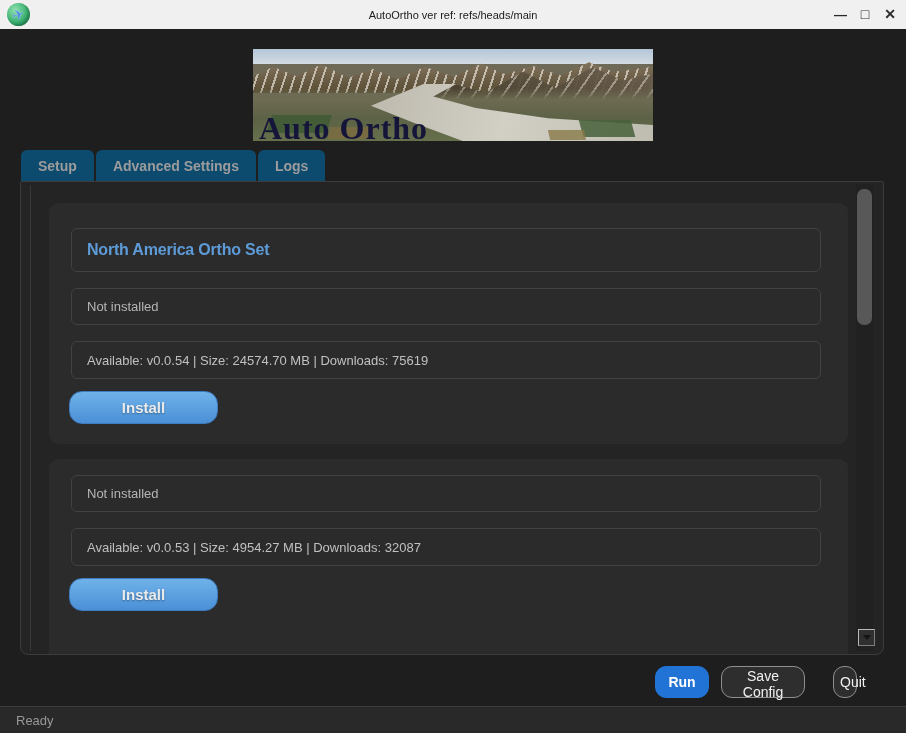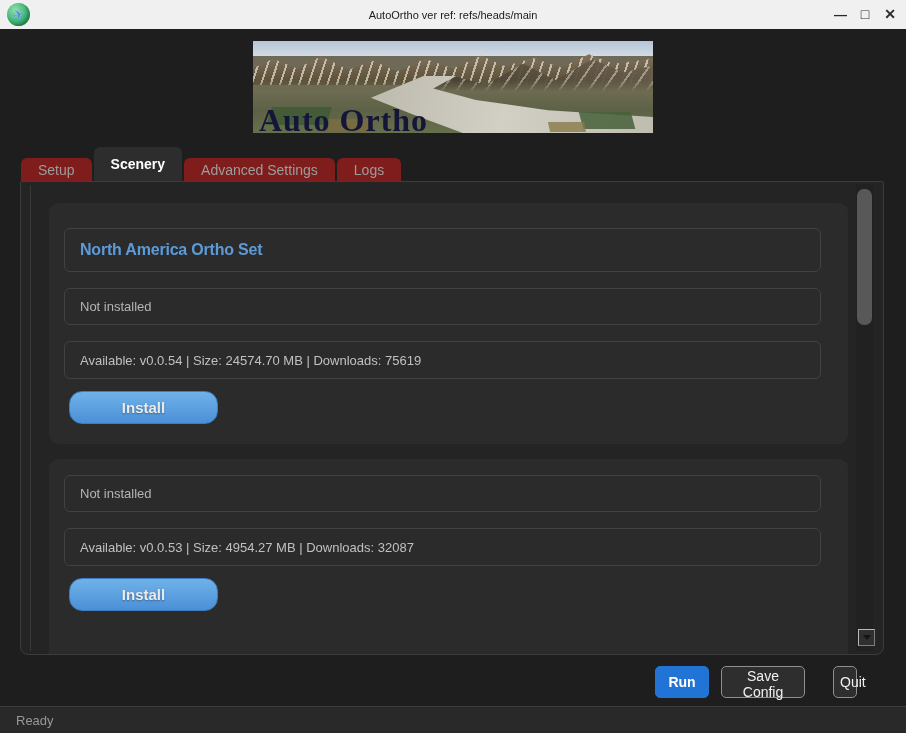--- a/index.html
+++ b/index.html
@@ -17,21 +17,21 @@
   .app-icon .plane{color:#4d8fe0;font-size:15px;line-height:1;transform:rotate(-18deg);
     text-shadow:0 0 1px #fff;}
   .titlebar-title{font-size:11px;color:#1b1b1b;}
   .win-controls{position:absolute;right:9px;top:0;height:29px;display:flex;align-items:center;gap:11px;}
   .win-btn{color:#2a2a2a;font-size:13px;line-height:29px;cursor:default;width:14px;text-align:center;}
   .win-btn.min{font-weight:bold;letter-spacing:-1px;}
   .win-btn.max{font-size:14px;}
   .win-btn.close{font-size:14px;font-weight:bold;}
 
   
-  .banner{position:absolute;left:253px;top:41px;width:400px;height:92px;overflow:hidden;background:#6f6a58;}
+  .banner{position:absolute;left:253px;top:49px;width:400px;height:92px;overflow:hidden;background:#6f6a58;}
   .b-sky{position:absolute;left:0;top:0;width:100%;height:16%;
     background:linear-gradient(180deg,#b4c5d8,#d3dbe2);}
   .b-far{position:absolute;left:0;top:8%;width:100%;height:40%;
     background:
       repeating-linear-gradient(108deg,rgba(238,233,222,.65) 0 2px,rgba(0,0,0,0) 2px 9px),
       linear-gradient(180deg,#8a7a64,#584c33);
     clip-path:polygon(0 55%,5% 28%,11% 55%,17% 22%,24% 58%,30% 34%,36% 62%,43% 28%,50% 55%,57% 20%,63% 48%,70% 26%,77% 52%,84% 16%,90% 42%,100% 28%,100% 100%,0 100%);}
   .b-big{position:absolute;right:0;top:16%;width:58%;height:48%;opacity:.95;
     background:
       repeating-linear-gradient(125deg,rgba(225,218,205,.5) 0 2px,rgba(0,0,0,0) 2px 12px),
@@ -45,54 +45,54 @@
   .b-field{position:absolute;}
   .b-f1{left:4%;bottom:8%;width:15%;height:20%;background:#3e5a35;transform:skewX(-18deg);opacity:.85;}
   .b-f2{left:19%;bottom:2%;width:11%;height:13%;background:#7c6b40;transform:skewX(-14deg);opacity:.8;}
   .b-f3{right:5%;bottom:5%;width:13%;height:18%;background:#46603a;transform:skewX(15deg);opacity:.85;}
   .b-f4{right:17%;bottom:1%;width:9%;height:11%;background:#8a7a4a;transform:skewX(12deg);opacity:.8;}
   .banner-title{position:absolute;left:6px;bottom:-6px;font-family:"Liberation Serif",serif;
     font-weight:bold;font-size:32px;color:#15153a;letter-spacing:1px;}
 
   
   .tabs{position:absolute;left:21px;top:147px;height:34px;display:flex;gap:2px;align-items:flex-end;}
-  .tab{height:23px;background:#7f1d1d;border-radius:6px 6px 0 0;color:#9c9c9c;font-size:14px;
-    display:flex;align-items:center;justify-content:center;padding:0 17px;cursor:default;box-sizing:border-box;}
+  .tab{height:31px;background:#0c4a6e;border-radius:6px 6px 0 0;color:#9c9c9c;font-size:14px;
+    display:flex;align-items:center;justify-content:center;padding:0 17px;cursor:default;box-sizing:border-box;font-weight:bold;}
   .tab.active{height:34px;background:#2d2d2d;color:#ffffff;font-weight:bold;}
 
   
   .panel{position:absolute;left:20px;top:181px;width:864px;height:474px;box-sizing:border-box;
     background:#242424;border:1px solid #3c3c3c;border-radius:2px 2px 8px 8px;overflow:hidden;}
   .viewport-edge{position:absolute;left:9px;top:3px;height:466px;width:0;border-left:1px solid #383838;}
 
   .card{position:absolute;left:28px;width:799px;background:#2b2b2b;border-radius:9px;box-sizing:border-box;}
   .card-1{top:21px;height:241px;}
   .card-2{top:277px;height:250px;}
-  .card-box{margin-left:15px;margin-right:27px;border:1px solid #424242;border-radius:6px;
+  .card-box{margin-left:22px;margin-right:27px;border:1px solid #424242;border-radius:6px;
     background:#2b2b2b;display:flex;align-items:center;padding:0 15px;box-sizing:border-box;}
   .title-box{margin-top:25px;height:44px;}
   .title-box .t{font-size:16px;font-weight:bold;color:#5d9bd8;letter-spacing:-0.2px;}
   .status-box{margin-top:16px;height:37px;font-size:13px;color:#b5b5b5;}
   .info-box{margin-top:16px;height:38px;font-size:13px;color:#c0c0c0;}
   .install-btn{display:block;margin:12px 0 0 20px;width:149px;height:33px;
     background:linear-gradient(180deg,#6fb2e9,#4b90d7);border:1px solid #3c7cbf;border-radius:13px;
     color:#ebebeb;font-weight:bold;font-size:15px;font-family:"Liberation Sans",sans-serif;
     text-shadow:0 1px 2px rgba(0,0,0,.35);cursor:pointer;}
 
   
   .scrollbar{position:absolute;top:2px;right:10px;width:17px;height:467px;background:#212121;}
   .scroll-thumb{position:absolute;top:5px;left:1px;width:15px;height:136px;background:#585858;border-radius:7px;}
   .scroll-down-btn{position:absolute;right:8px;bottom:8px;width:17px;height:17px;box-sizing:border-box;
     background:#2f2f2f;border:1px solid #b9b9b9;border-right-color:#7d7d7d;border-bottom-color:#7d7d7d;
     display:flex;align-items:center;justify-content:center;cursor:pointer;}
   .down-arrow{width:0;height:0;border-left:4px solid transparent;border-right:4px solid transparent;
     border-top:5px solid #141414;}
 
   
-  .footer-btn{position:absolute;top:666px;height:32px;border-radius:5px;font-size:14px;
+  .footer-btn{position:absolute;top:666px;height:32px;border-radius:11px;font-size:14px;
     font-family:"Liberation Sans",sans-serif;cursor:pointer;box-sizing:border-box;}
   .run-btn{left:655px;width:54px;background:#2273d6;border:1px solid #2273d6;color:#ffffff;font-weight:bold;}
   .ghost-btn{background:#2e2e2e;border:1px solid #8f8f8f;color:#f0f0f0;}
   .save-btn{left:721px;width:84px;}
   .quit-btn{left:833px;width:24px;}
 
   
   .separator{position:absolute;left:0;top:706px;width:906px;height:1px;background:#3d3d3d;}
   .statusbar{position:absolute;left:0;top:707px;width:906px;height:26px;background:#292929;
     display:flex;align-items:center;padding-left:16px;box-sizing:border-box;}
@@ -121,21 +121,20 @@
   <div class="b-river"></div>
   <div class="b-field b-f1"></div>
   <div class="b-field b-f2"></div>
   <div class="b-field b-f3"></div>
   <div class="b-field b-f4"></div>
   <div class="banner-title">Auto Ortho</div>
 </div>
 
 <div class="tabs">
   <div class="tab">Setup</div>
-  <div class="tab active">Scenery</div>
   <div class="tab">Advanced Settings</div>
   <div class="tab">Logs</div>
 </div>
 
 <div class="panel">
   <div class="viewport-edge"></div>
 
   <div class="card card-1">
     <div class="card-box title-box">
       <span class="t">North America Ortho Set</span>

